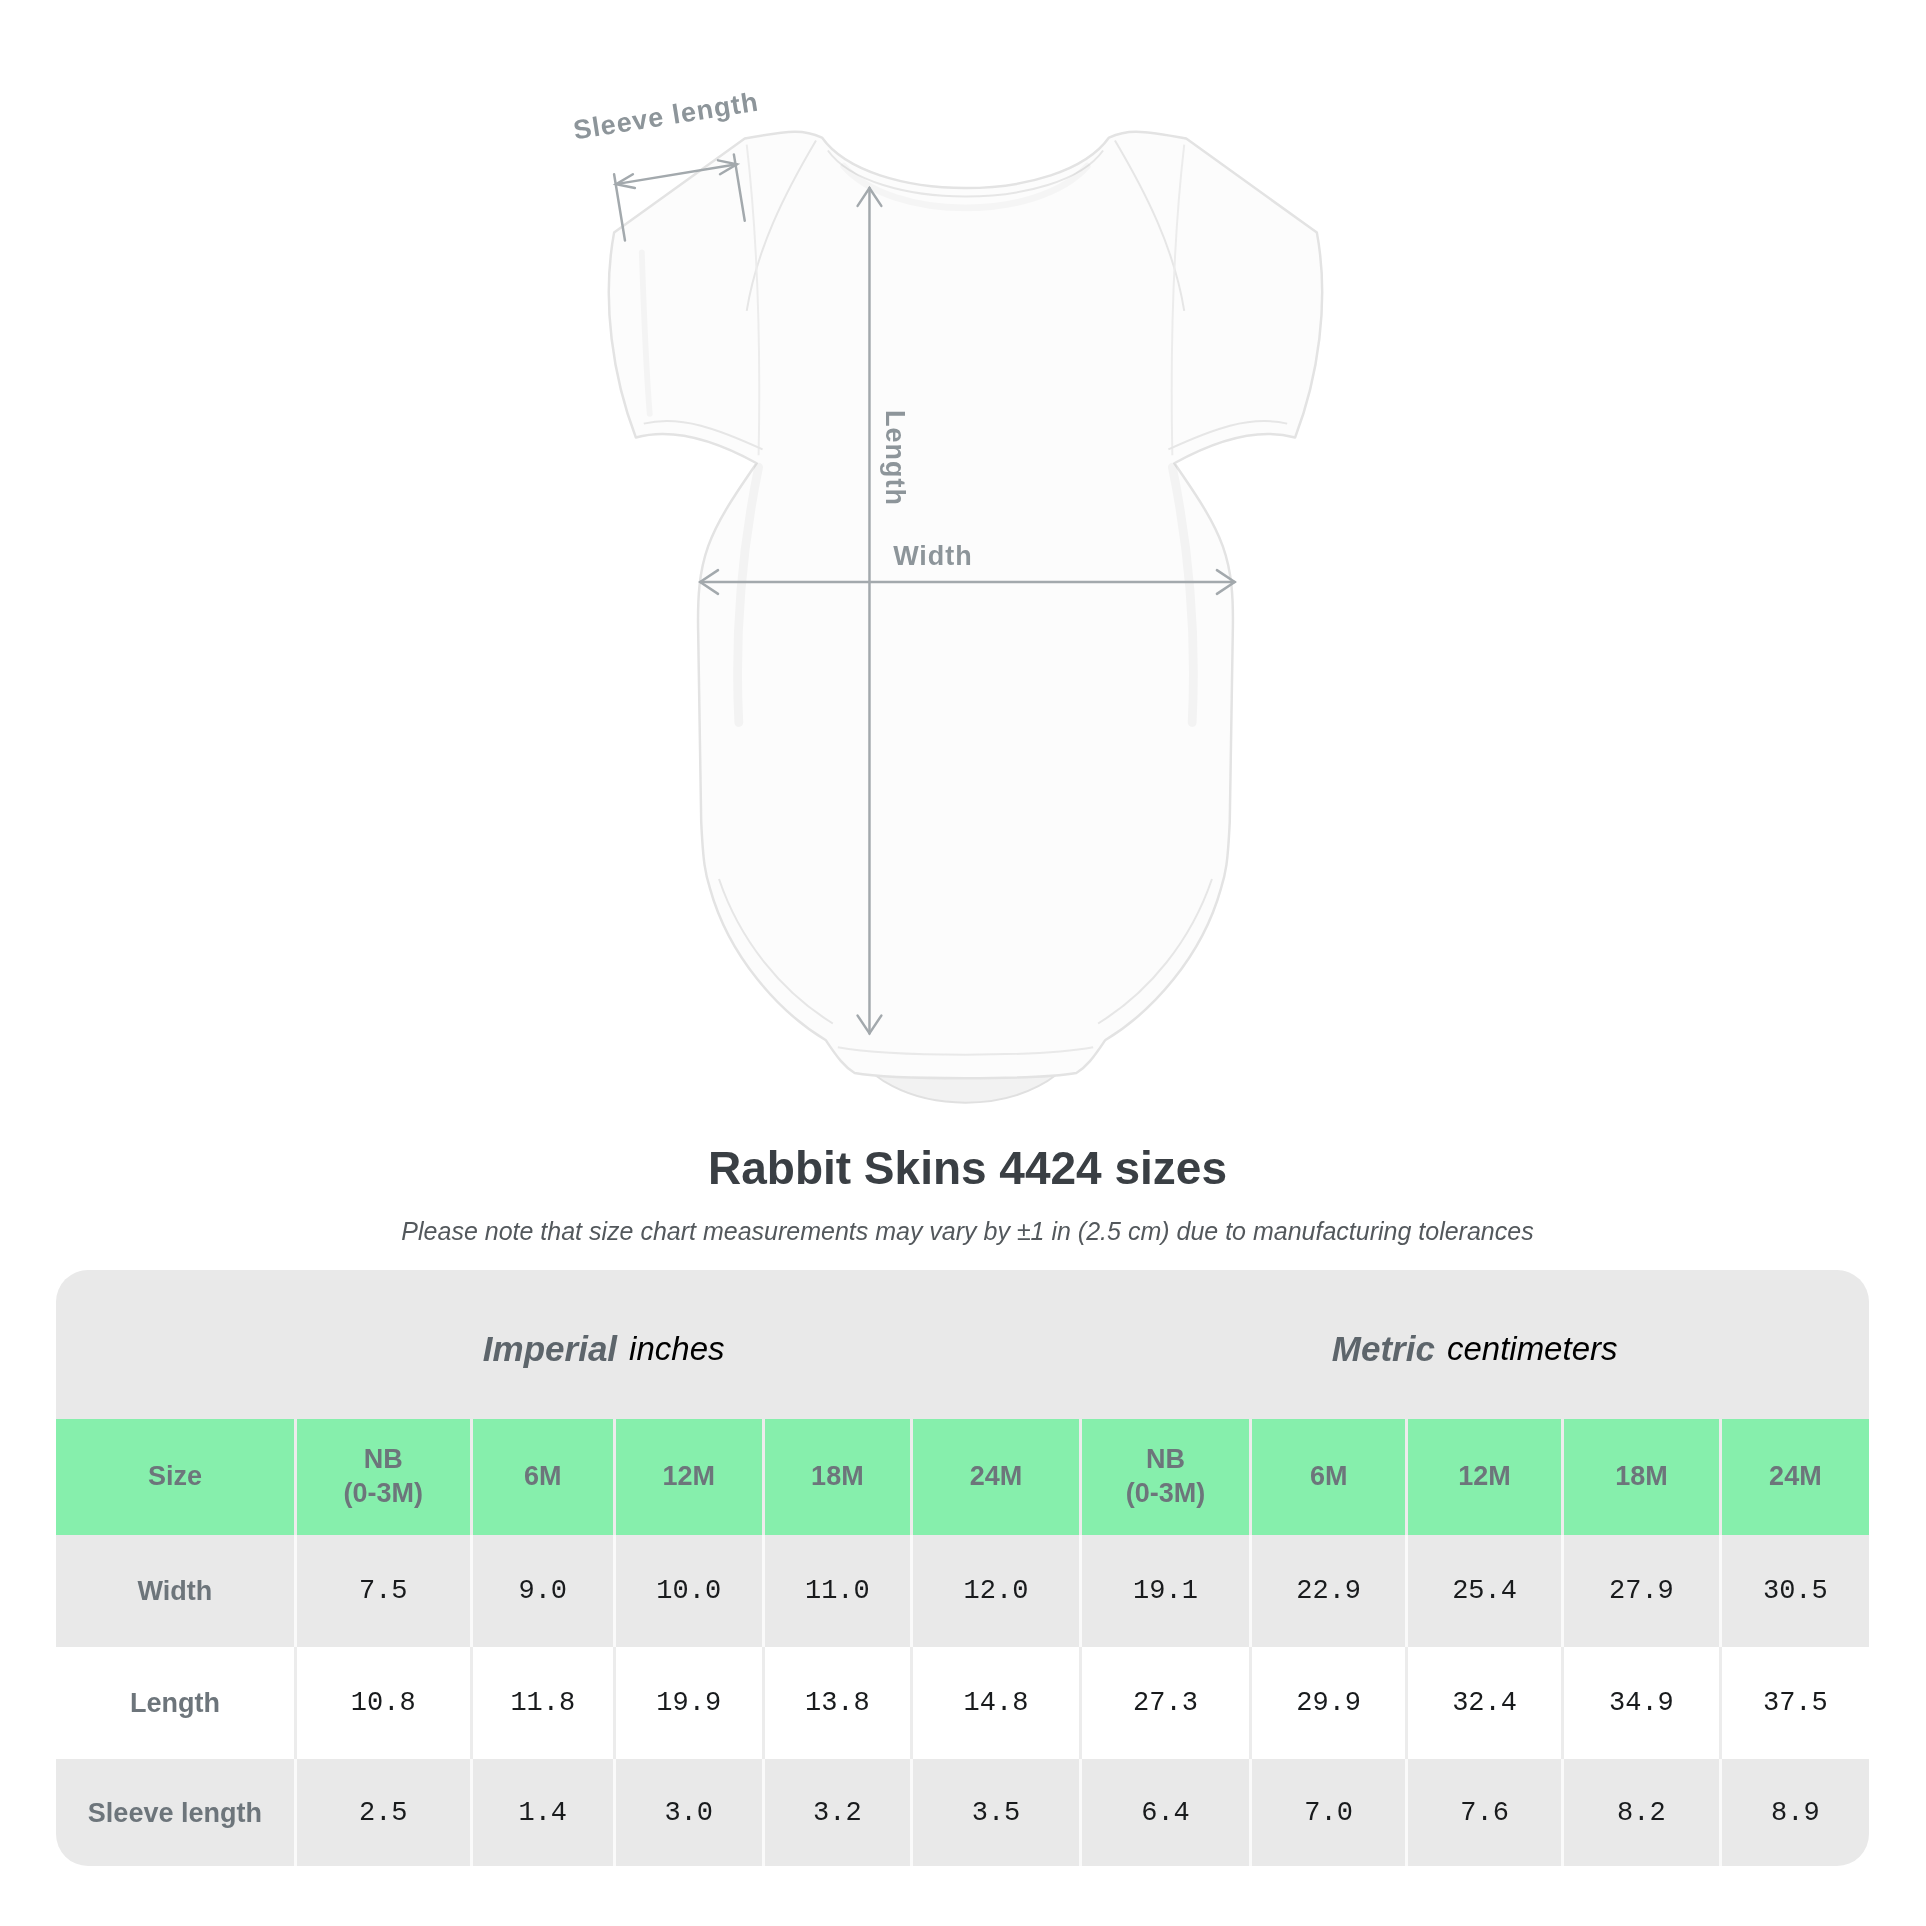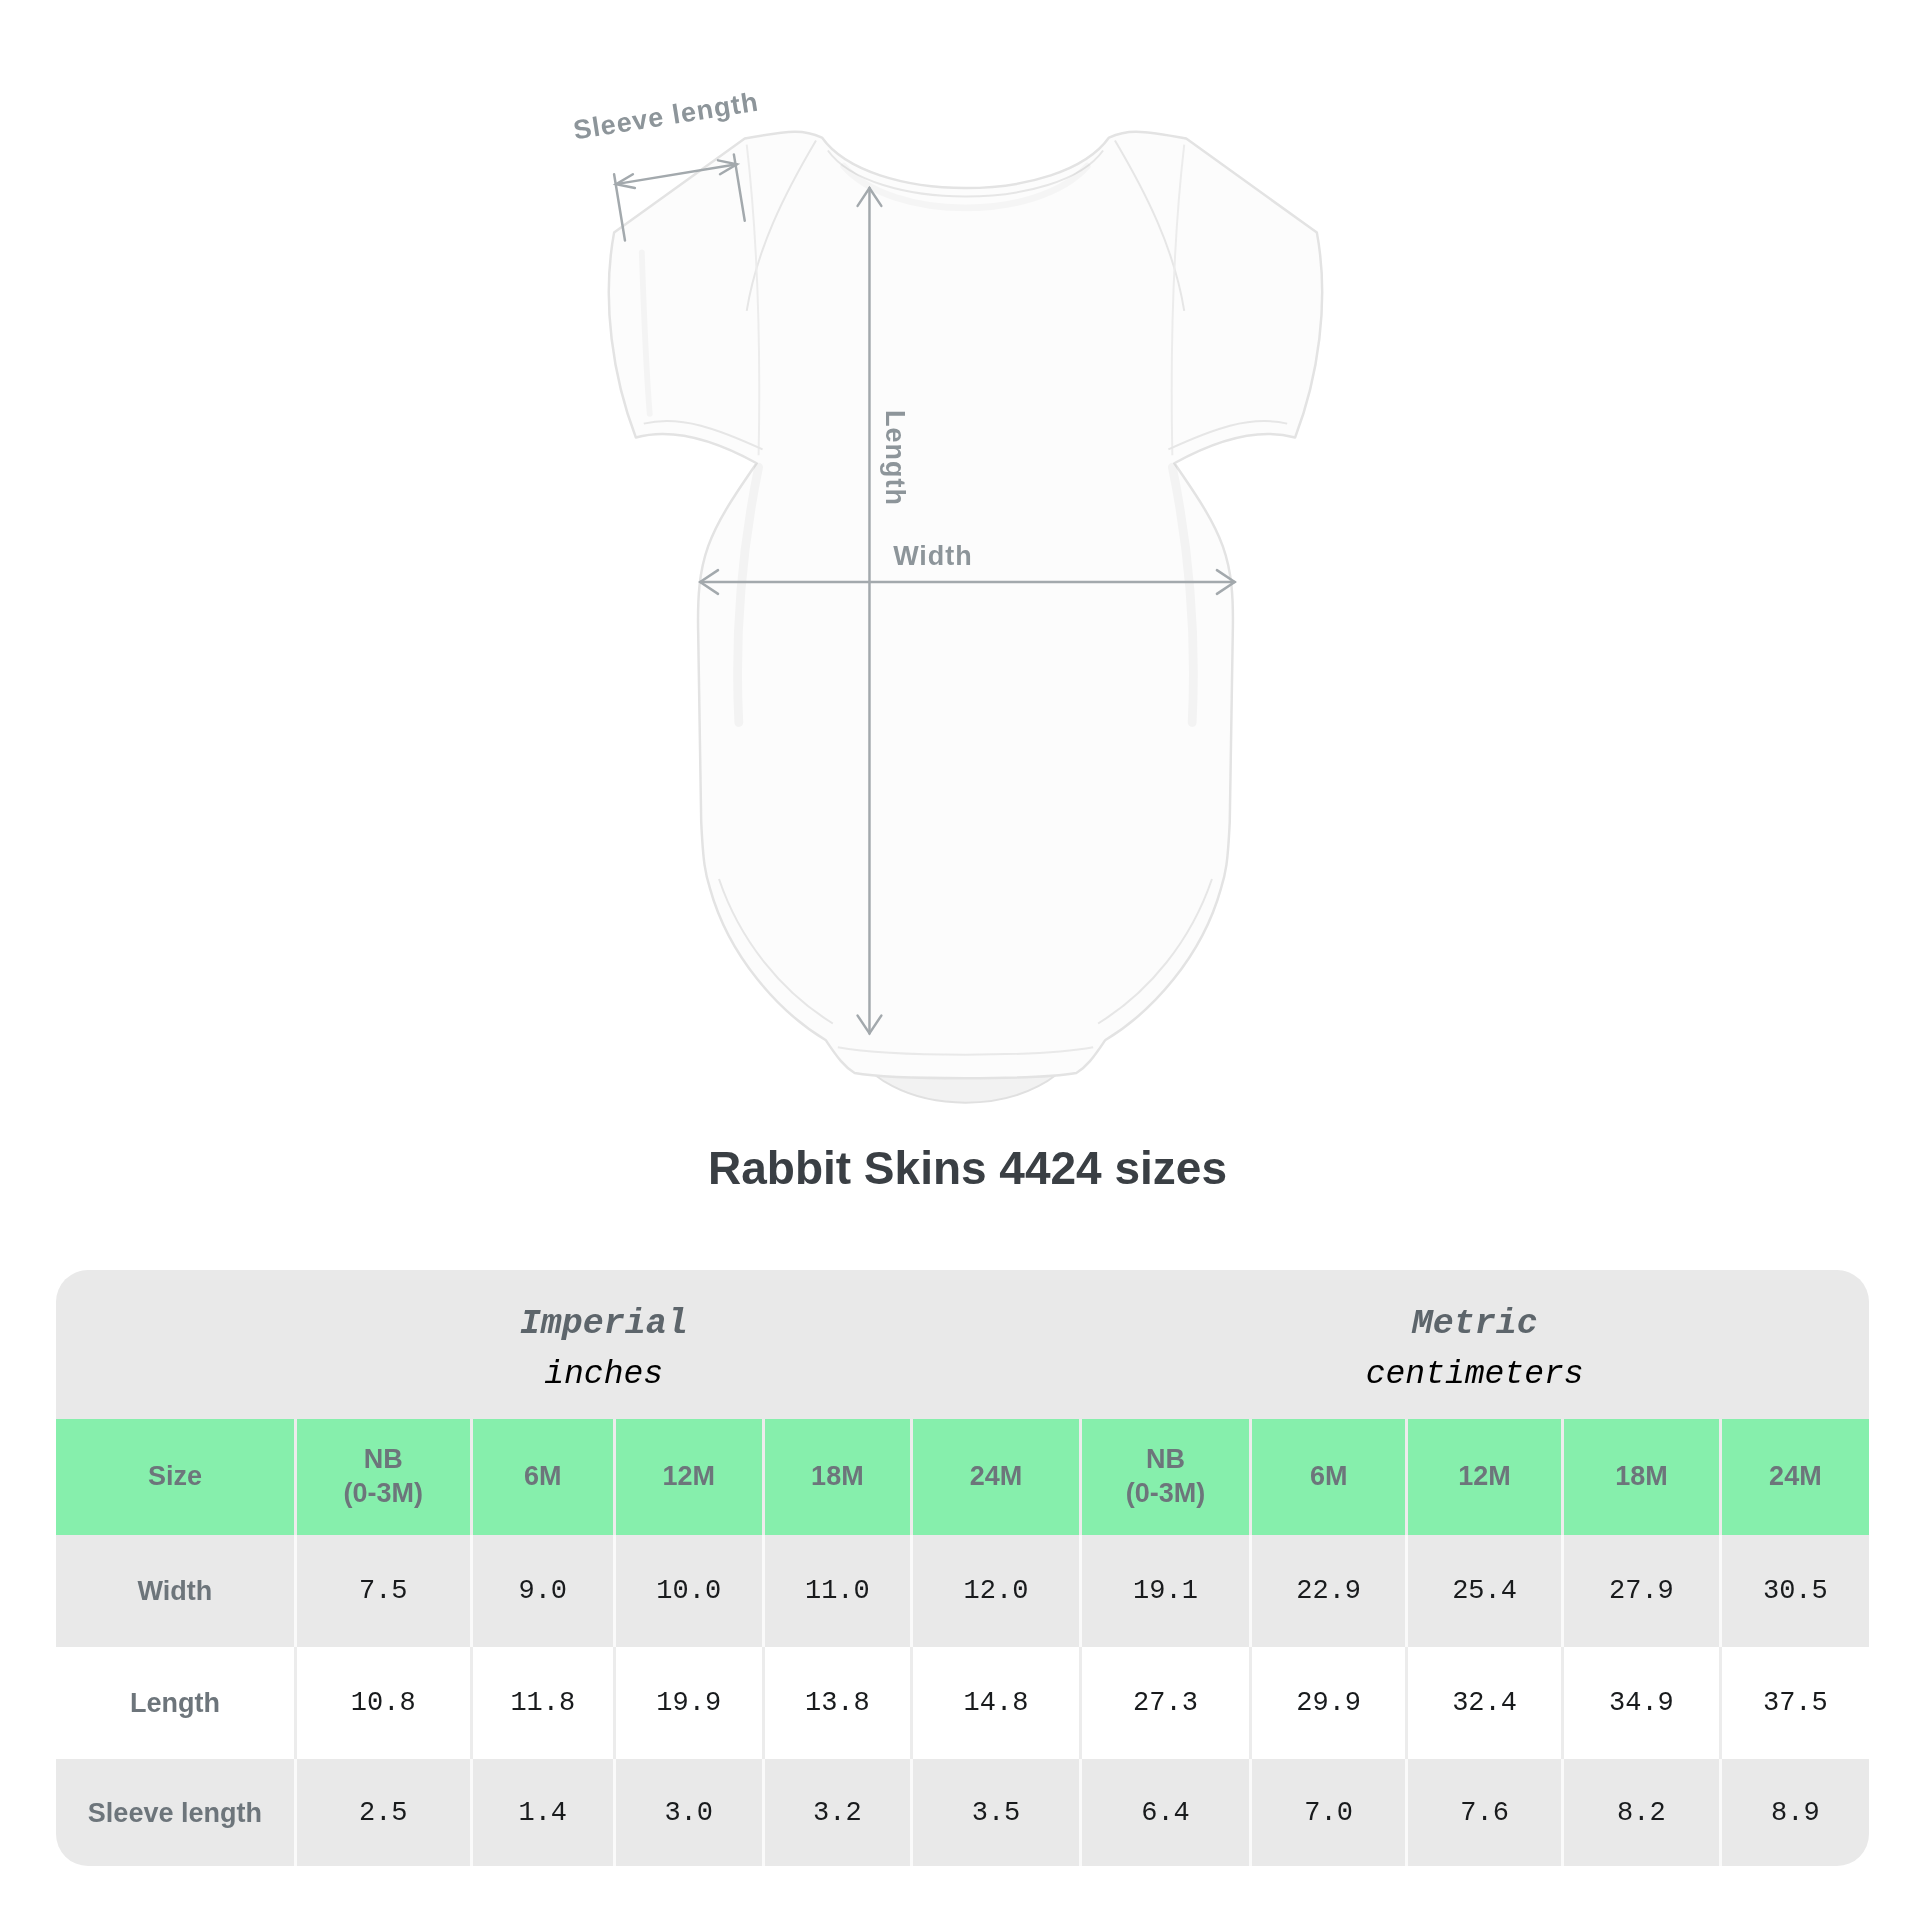--- a/index.html
+++ b/index.html
@@ -33,21 +33,21 @@
   
   .table-card {
     position: absolute;
     left: 56px; top: 1270px;
     width: 1813px; height: 596px;
     border-radius: 32px;
     overflow: hidden;
     background: #ffffff;
   }
   .unit-band { display: flex; height: 149px; background: #e9e9e9; }
-  .band-half { display: flex; flex-direction: column; align-items: center; justify-content: center; gap: 12px; padding-top: 8px; font-family: Liberation Mono, monospace; }
+  .band-half { display: flex; flex-direction: row; align-items: center; justify-content: center; gap: 12px; padding-top: 8px; }
   .band-left  { width: 56.5%; padding-left: 71px; box-sizing: border-box; }
   .band-right { width: 43.5%; }
   .band-name { font-size: 35px; font-weight: bold; font-style: italic; color: #5d656b; }
   .band-unit { font-size: 33px; font-style: italic; color: #000000; }
 
   table.size-tbl { width: 100%; border-collapse: collapse; table-layout: fixed; }
   .size-tbl th, .size-tbl td {
     text-align: center; vertical-align: middle;
     border-left: 3px solid #ececec;
     font-size: 27px;
@@ -135,20 +135,21 @@
       </g>
     </g>
   </svg>
 
   <div class="dim-label lbl-sleeve">Sleeve length</div>
   <div class="dim-label lbl-length">Length</div>
   <div class="dim-label lbl-width">Width</div>
 
   <div class="caption">
     <div class="caption-title">Rabbit Skins 4424 sizes</div>
+    <div class="caption-sub">Please note that size chart measurements may vary by ±1 in (2.5 cm) due to manufacturing tolerances</div>
   </div>
 
   <div class="table-card">
 
     <div class="unit-band">
       <div class="band-half band-left">
         <div class="band-name">Imperial</div>
         <div class="band-unit">inches</div>
       </div>
       <div class="band-half band-right">

